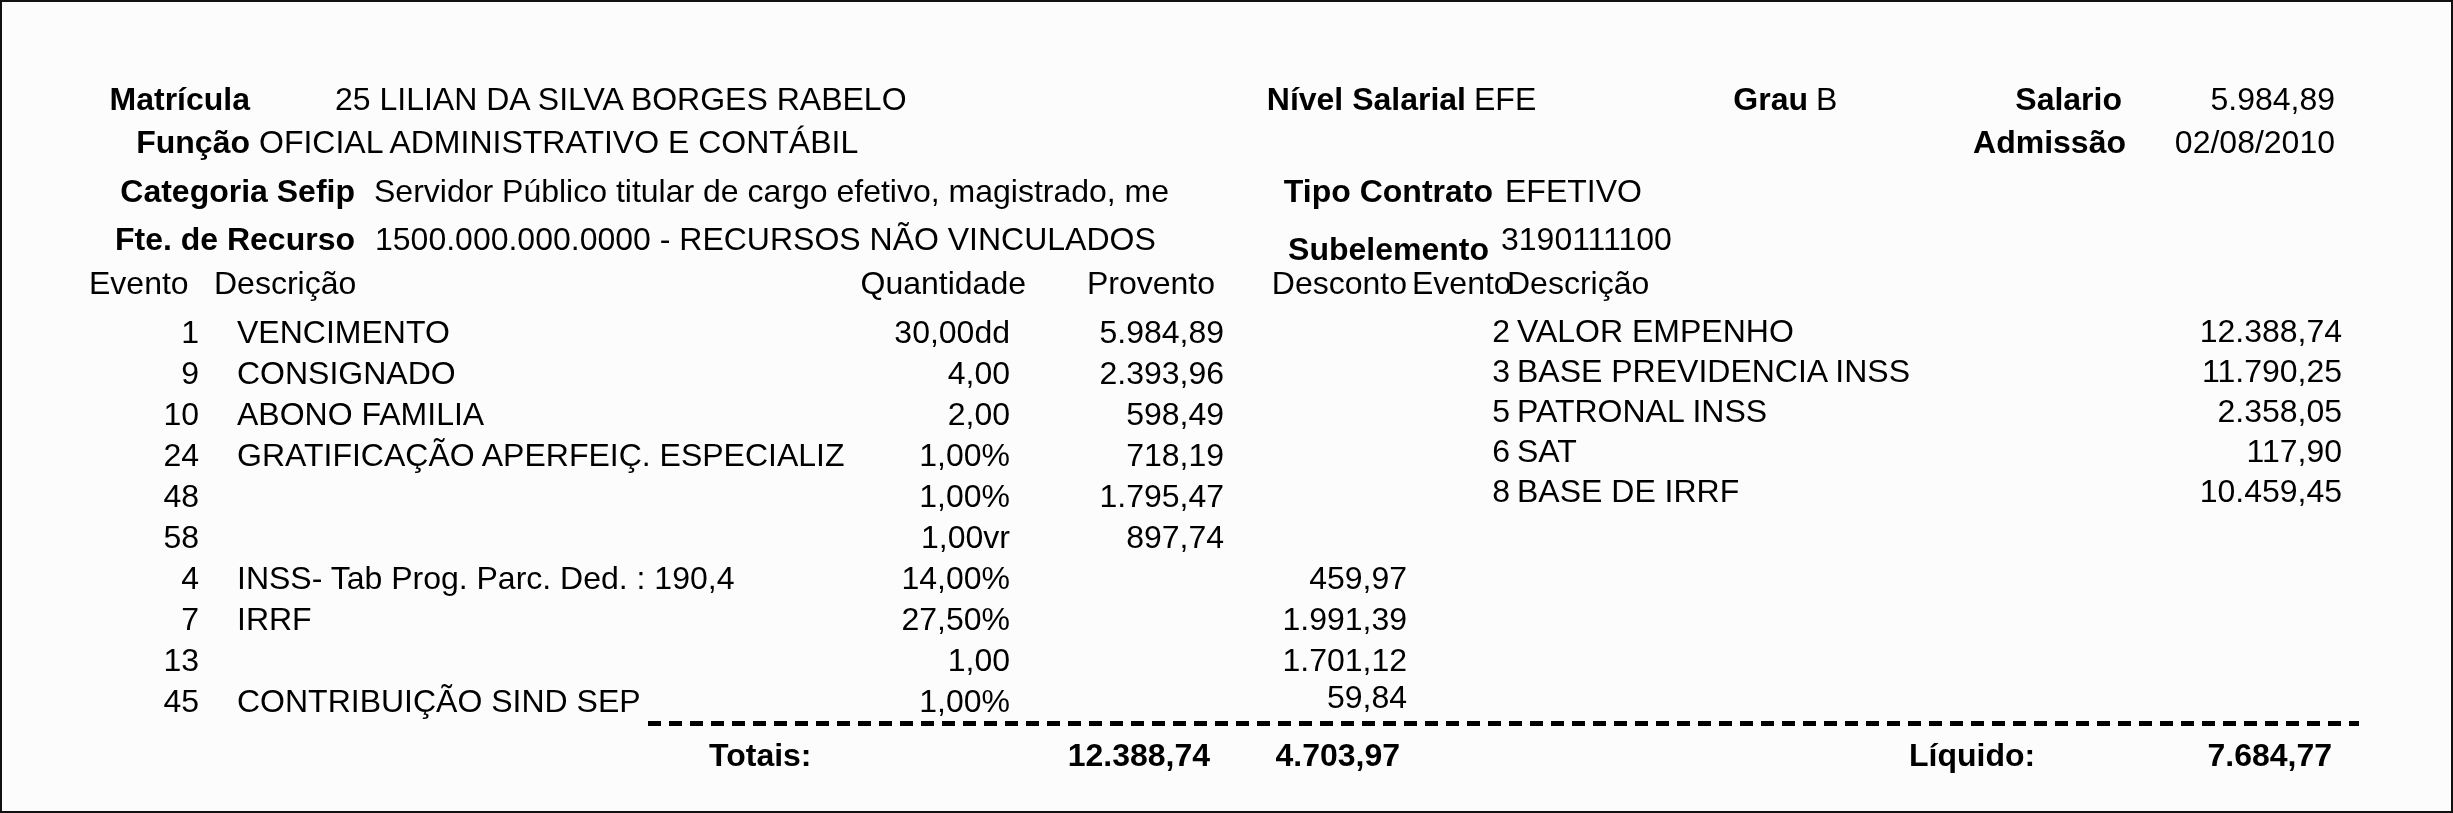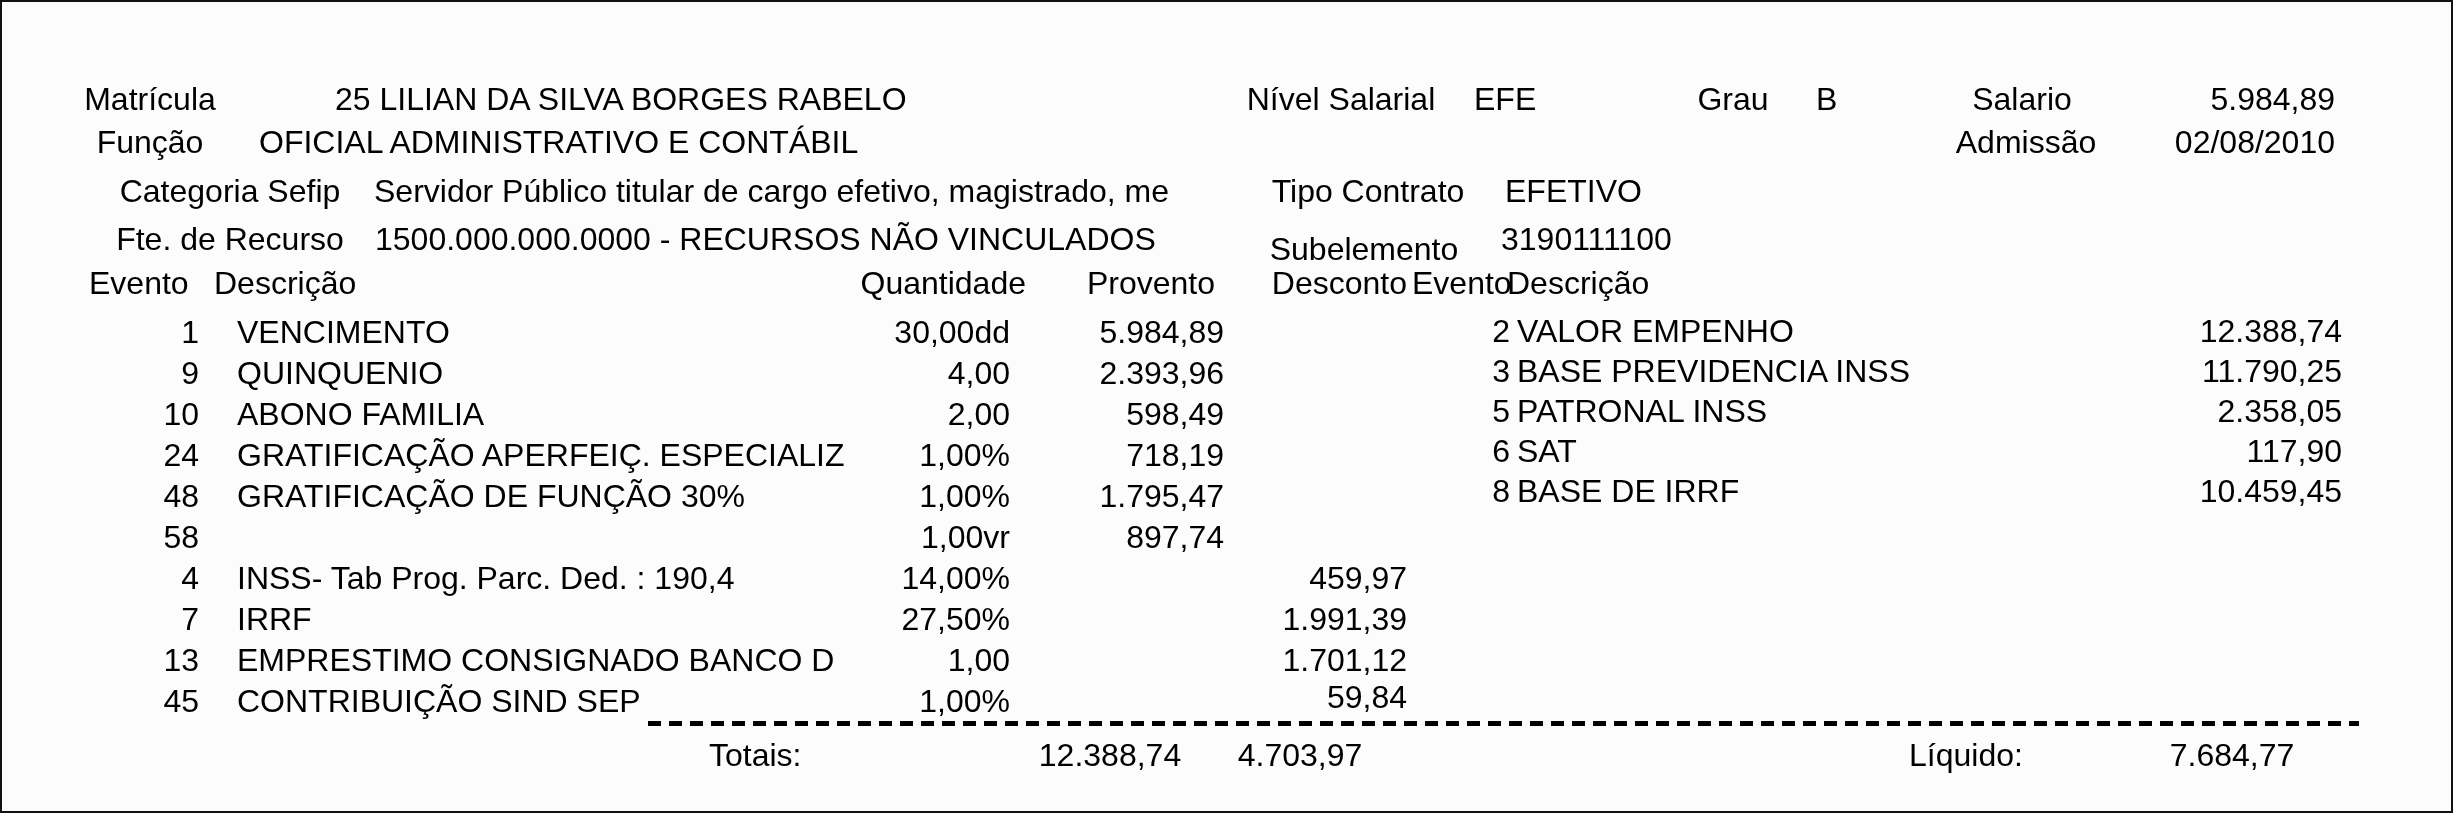--- a/index.html
+++ b/index.html
@@ -13,21 +13,21 @@
     font-size:32px;
     color:#000;
     overflow:hidden;
   }
   .c{
     position:absolute;
     line-height:1.15;
     white-space:nowrap;
   }
   .r{text-align:right;}
-  .b{font-weight:400;text-align:center;}
+  .b{font-weight:700;}
   .clip{overflow:hidden;}
   .dash{
     position:absolute;
     left:646px;top:719px;width:1711px;height:5px;
     background:repeating-linear-gradient(90deg,#000 0 13px,transparent 13px 21px);
   }
 </style>
 </head>
 <body>
 
@@ -71,39 +71,38 @@
   <div class="c" style="left:1410px;top:263px">Evento</div>
   <div class="c" style="left:1505px;top:263px">Descrição</div>
 
   <div class="c r" style="left:97px;top:312px;width:100px">1</div>
   <div class="c clip" style="left:235px;top:312px;width:672px">VENCIMENTO</div>
   <div class="c r" style="left:808px;top:312px;width:200px">30,00dd</div>
   <div class="c r" style="left:1022px;top:312px;width:200px">5.984,89</div>
   <div class="c r" style="left:1205px;top:312px;width:200px"></div>
 
   <div class="c r" style="left:97px;top:353px;width:100px">9</div>
-  <div class="c clip" style="left:235px;top:353px;width:672px">QUINQUENIO</div>
+  <div class="c clip" style="left:235px;top:353px;width:672px">CONSIGNADO</div>
   <div class="c r" style="left:808px;top:353px;width:200px">4,00</div>
   <div class="c r" style="left:1022px;top:353px;width:200px">2.393,96</div>
   <div class="c r" style="left:1205px;top:353px;width:200px"></div>
 
   <div class="c r" style="left:97px;top:394px;width:100px">10</div>
   <div class="c clip" style="left:235px;top:394px;width:672px">ABONO FAMILIA</div>
   <div class="c r" style="left:808px;top:394px;width:200px">2,00</div>
   <div class="c r" style="left:1022px;top:394px;width:200px">598,49</div>
   <div class="c r" style="left:1205px;top:394px;width:200px"></div>
 
   <div class="c r" style="left:97px;top:435px;width:100px">24</div>
   <div class="c clip" style="left:235px;top:435px;width:672px">GRATIFICAÇÃO APERFEIÇ. ESPECIALIZ</div>
   <div class="c r" style="left:808px;top:435px;width:200px">1,00%</div>
   <div class="c r" style="left:1022px;top:435px;width:200px">718,19</div>
   <div class="c r" style="left:1205px;top:435px;width:200px"></div>
 
   <div class="c r" style="left:97px;top:476px;width:100px">48</div>
-  <div class="c clip" style="left:235px;top:476px;width:672px">GRATIFICAÇÃO DE FUNÇÃO 30%</div>
   <div class="c r" style="left:808px;top:476px;width:200px">1,00%</div>
   <div class="c r" style="left:1022px;top:476px;width:200px">1.795,47</div>
   <div class="c r" style="left:1205px;top:476px;width:200px"></div>
 
   <div class="c r" style="left:97px;top:517px;width:100px">58</div>
   <div class="c r" style="left:808px;top:517px;width:200px">1,00vr</div>
   <div class="c r" style="left:1022px;top:517px;width:200px">897,74</div>
   <div class="c r" style="left:1205px;top:517px;width:200px"></div>
 
   <div class="c r" style="left:97px;top:558px;width:100px">4</div>
@@ -112,21 +111,20 @@
   <div class="c r" style="left:1022px;top:558px;width:200px"></div>
   <div class="c r" style="left:1205px;top:558px;width:200px">459,97</div>
 
   <div class="c r" style="left:97px;top:599px;width:100px">7</div>
   <div class="c clip" style="left:235px;top:599px;width:672px">IRRF</div>
   <div class="c r" style="left:808px;top:599px;width:200px">27,50%</div>
   <div class="c r" style="left:1022px;top:599px;width:200px"></div>
   <div class="c r" style="left:1205px;top:599px;width:200px">1.991,39</div>
 
   <div class="c r" style="left:97px;top:640px;width:100px">13</div>
-  <div class="c clip" style="left:235px;top:640px;width:672px">EMPRESTIMO CONSIGNADO BANCO D</div>
   <div class="c r" style="left:808px;top:640px;width:200px">1,00</div>
   <div class="c r" style="left:1022px;top:640px;width:200px"></div>
   <div class="c r" style="left:1205px;top:640px;width:200px">1.701,12</div>
 
   <div class="c r" style="left:97px;top:681px;width:100px">45</div>
   <div class="c clip" style="left:235px;top:681px;width:672px">CONTRIBUIÇÃO SIND SEP</div>
   <div class="c r" style="left:808px;top:681px;width:200px">1,00%</div>
   <div class="c r" style="left:1022px;top:681px;width:200px"></div>
   <div class="c r" style="left:1205px;top:677px;width:200px">59,84</div>
 

